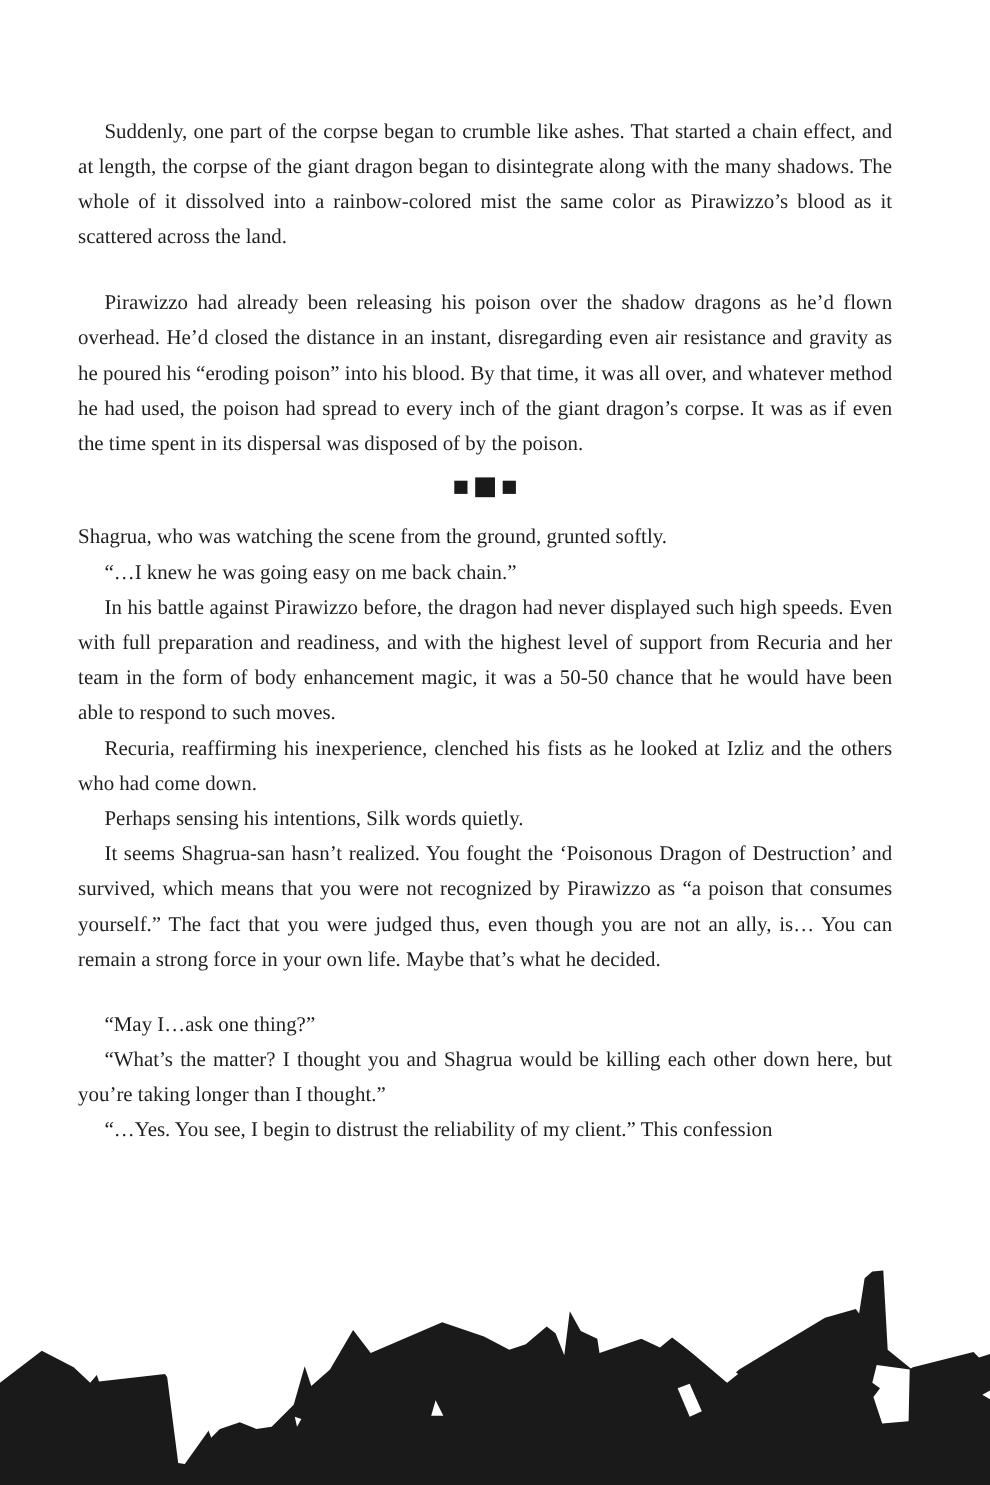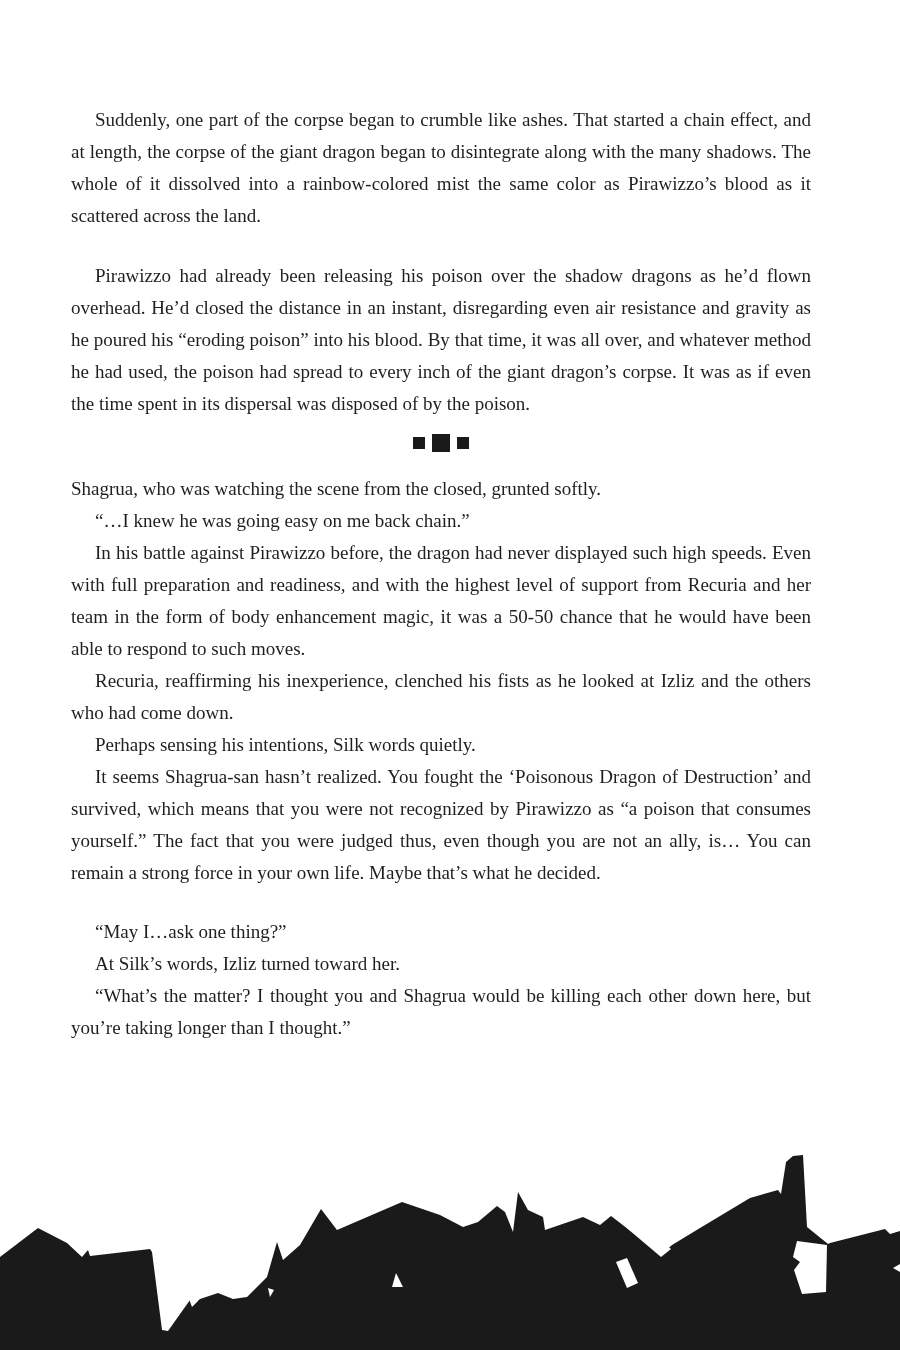--- a/index.html
+++ b/index.html
@@ -59,29 +59,29 @@
   <div class="text-block">
     <p>Suddenly, one part of the corpse began to crumble like ashes. That started a chain effect, and at length, the corpse of the giant dragon began to disintegrate along with the many shadows. The whole of it dissolved into a rainbow-colored mist the same color as Pirawizzo’s blood as it scattered across the land.</p>
     <p class="gap-before">Pirawizzo had already been releasing his poison over the shadow dragons as he’d flown overhead. He’d closed the distance in an instant, disregarding even air resistance and gravity as he poured his “eroding poison” into his blood. By that time, it was all over, and whatever method he had used, the poison had spread to every inch of the giant dragon’s corpse. It was as if even the time spent in its dispersal was disposed of by the poison.</p>
 
     <div class="divider">
       <span class="sq sq-small"></span>
       <span class="sq sq-large"></span>
       <span class="sq sq-small"></span>
     </div>
 
-    <p class="no-indent">Shagrua, who was watching the scene from the closed, grunted softly.</p>
+    <p class="no-indent">Shagrua, who was watching the scene from the ground, grunted softly.</p>
     <p>“…I knew he was going easy on me back chain.”</p>
     <p>In his battle against Pirawizzo before, the dragon had never displayed such high speeds. Even with full preparation and readiness, and with the highest level of support from Recuria and her team in the form of body enhancement magic, it was a 50-50 chance that he would have been able to respond to such moves.</p>
     <p>Recuria, reaffirming his inexperience, clenched his fists as he looked at Izliz and the others who had come down.</p>
     <p>Perhaps sensing his intentions, Silk words quietly.</p>
     <p class="italic">It seems Shagrua-san hasn’t realized. You fought the ‘Poisonous Dragon of Destruction’ and survived, which means that you were not recognized by Pirawizzo as “a poison that consumes yourself.” The fact that you were judged thus, even though you are not an ally, is… You can remain a strong force in your own life. Maybe that’s what he decided.</p>
     <p class="gap-before">“May I…ask one thing?”</p>
-    <p>At Silk’s words, Izliz turned toward her.</p>
     <p>“What’s the matter? I thought you and Shagrua would be killing each other down here, but you’re taking longer than I thought.”</p>
+    <p>“…Yes. You see, I begin to distrust the reliability of my client.” This confession</p>
   </div>
 
   <svg class="rubble" viewBox="0 0 900 200" preserveAspectRatio="none" xmlns="http://www.w3.org/2000/svg">
     <polygon points="0,200 0,107 38,78 67,93 82,107 88,100 90,106 150,99 152,102 162,180 168,181 185,157 190,150 193,155 200,149 218,143 233,149 247,147 267,127 277,92 283,110 300,95 321,59 337,80 402,52 440,65 463,77 478,72 497,56 505,62 513,82 518,42 528,60 543,67 545,80 583,67 600,75 611,66 640,88 663,103 672,95 700,78 730,60 750,48 778,40 781,44 786,12 793,6 803,5 807,77 828,94 830,93 885,79 890,84 900,81 900,200" fill="#1a1a1a"></polygon>
     <polygon points="609,63 620,59 671,99 661,107" fill="#ffffff"></polygon>
     <polygon points="616,112 627,108 638,133 627,138" fill="#ffffff"></polygon>
     <polygon points="797,91 827,95 826,142 802,144 794,120 800,112 793,107" fill="#ffffff"></polygon>
     <polygon points="396,123 403,137 392,137" fill="#ffffff"></polygon>
     <polygon points="189,149 198,151 192,157" fill="#ffffff"></polygon>
     <polygon points="268,138 274,140 270,147" fill="#ffffff"></polygon>

